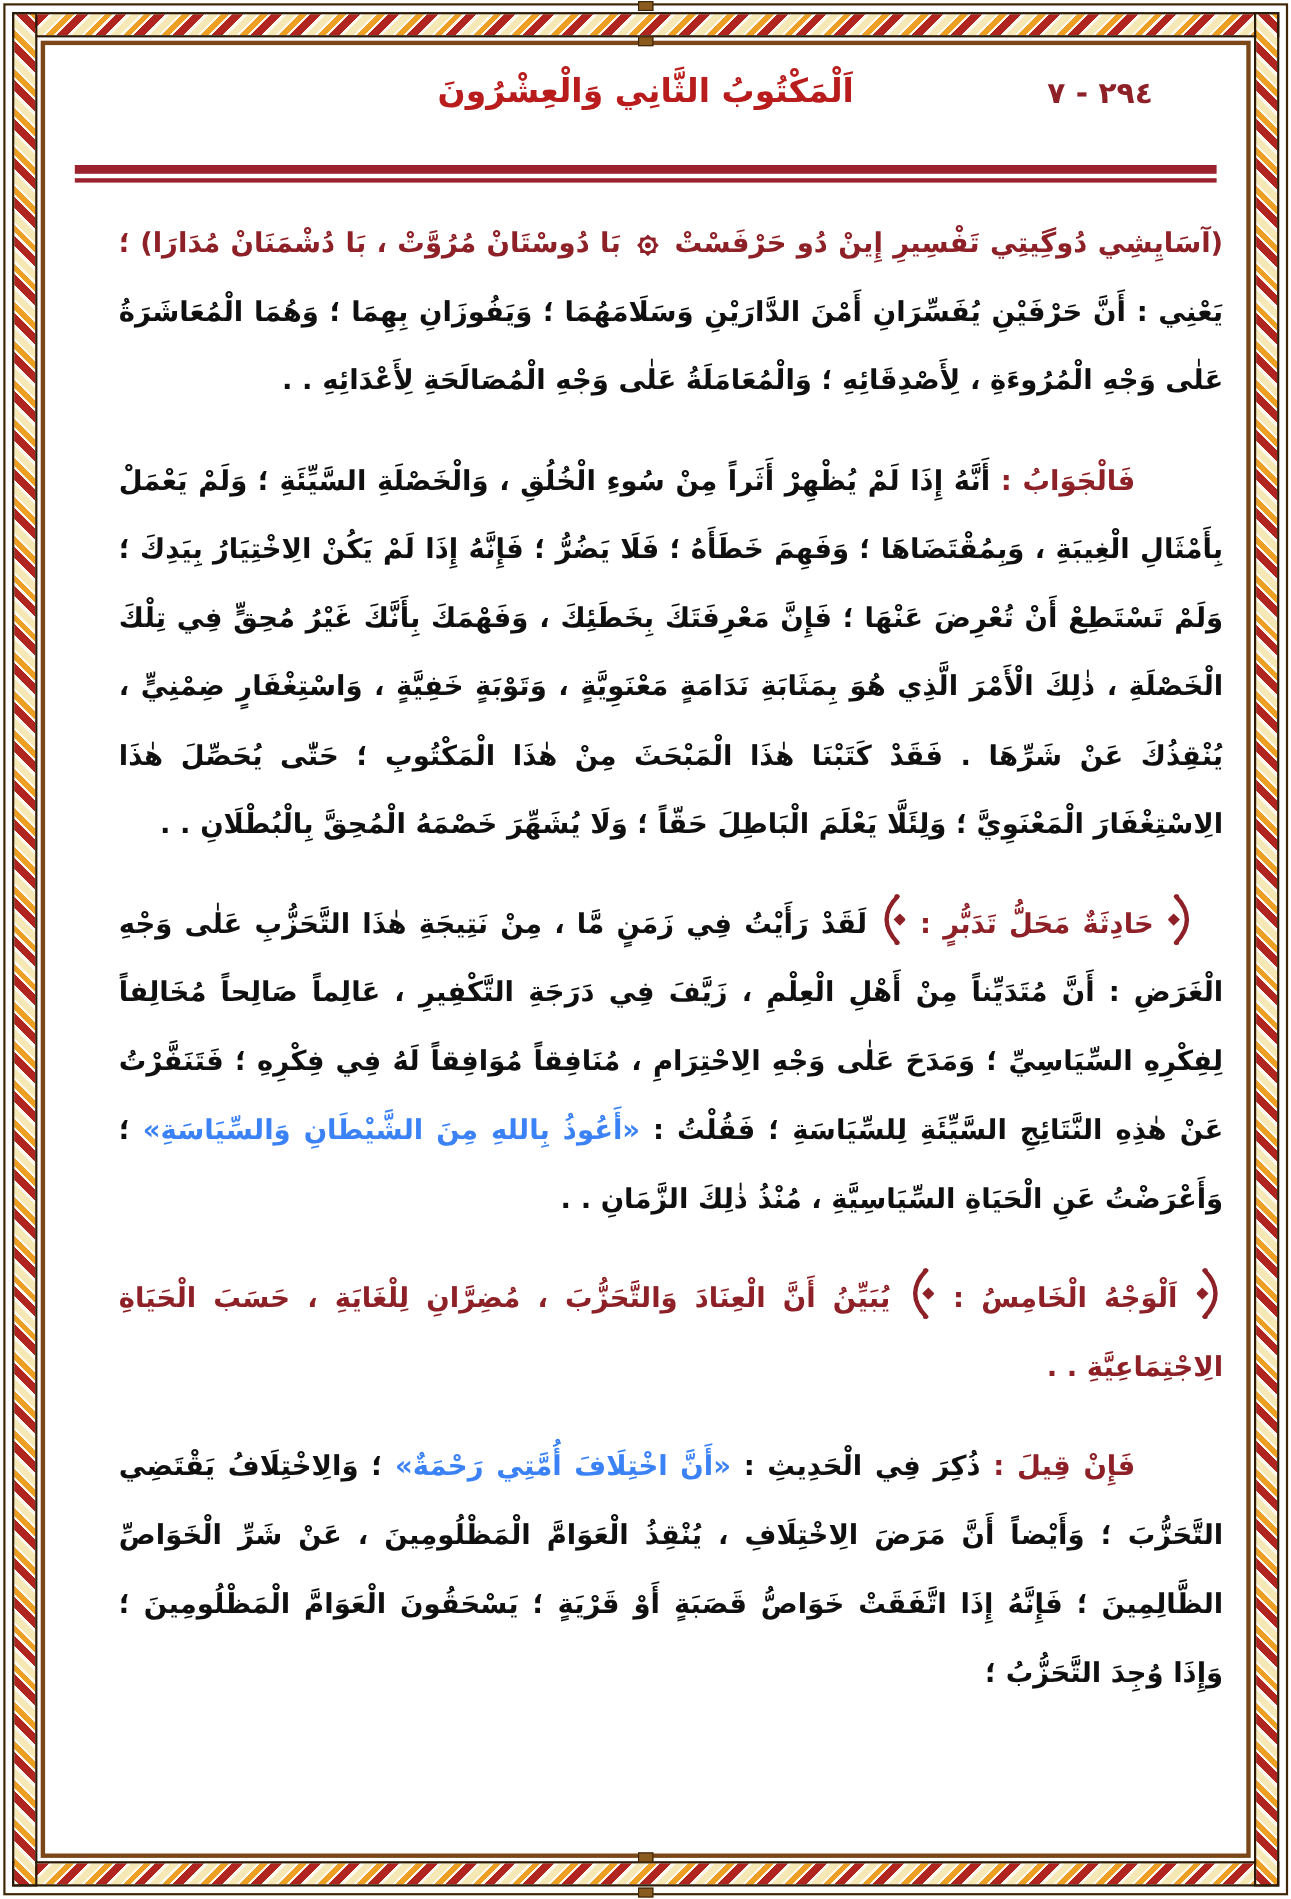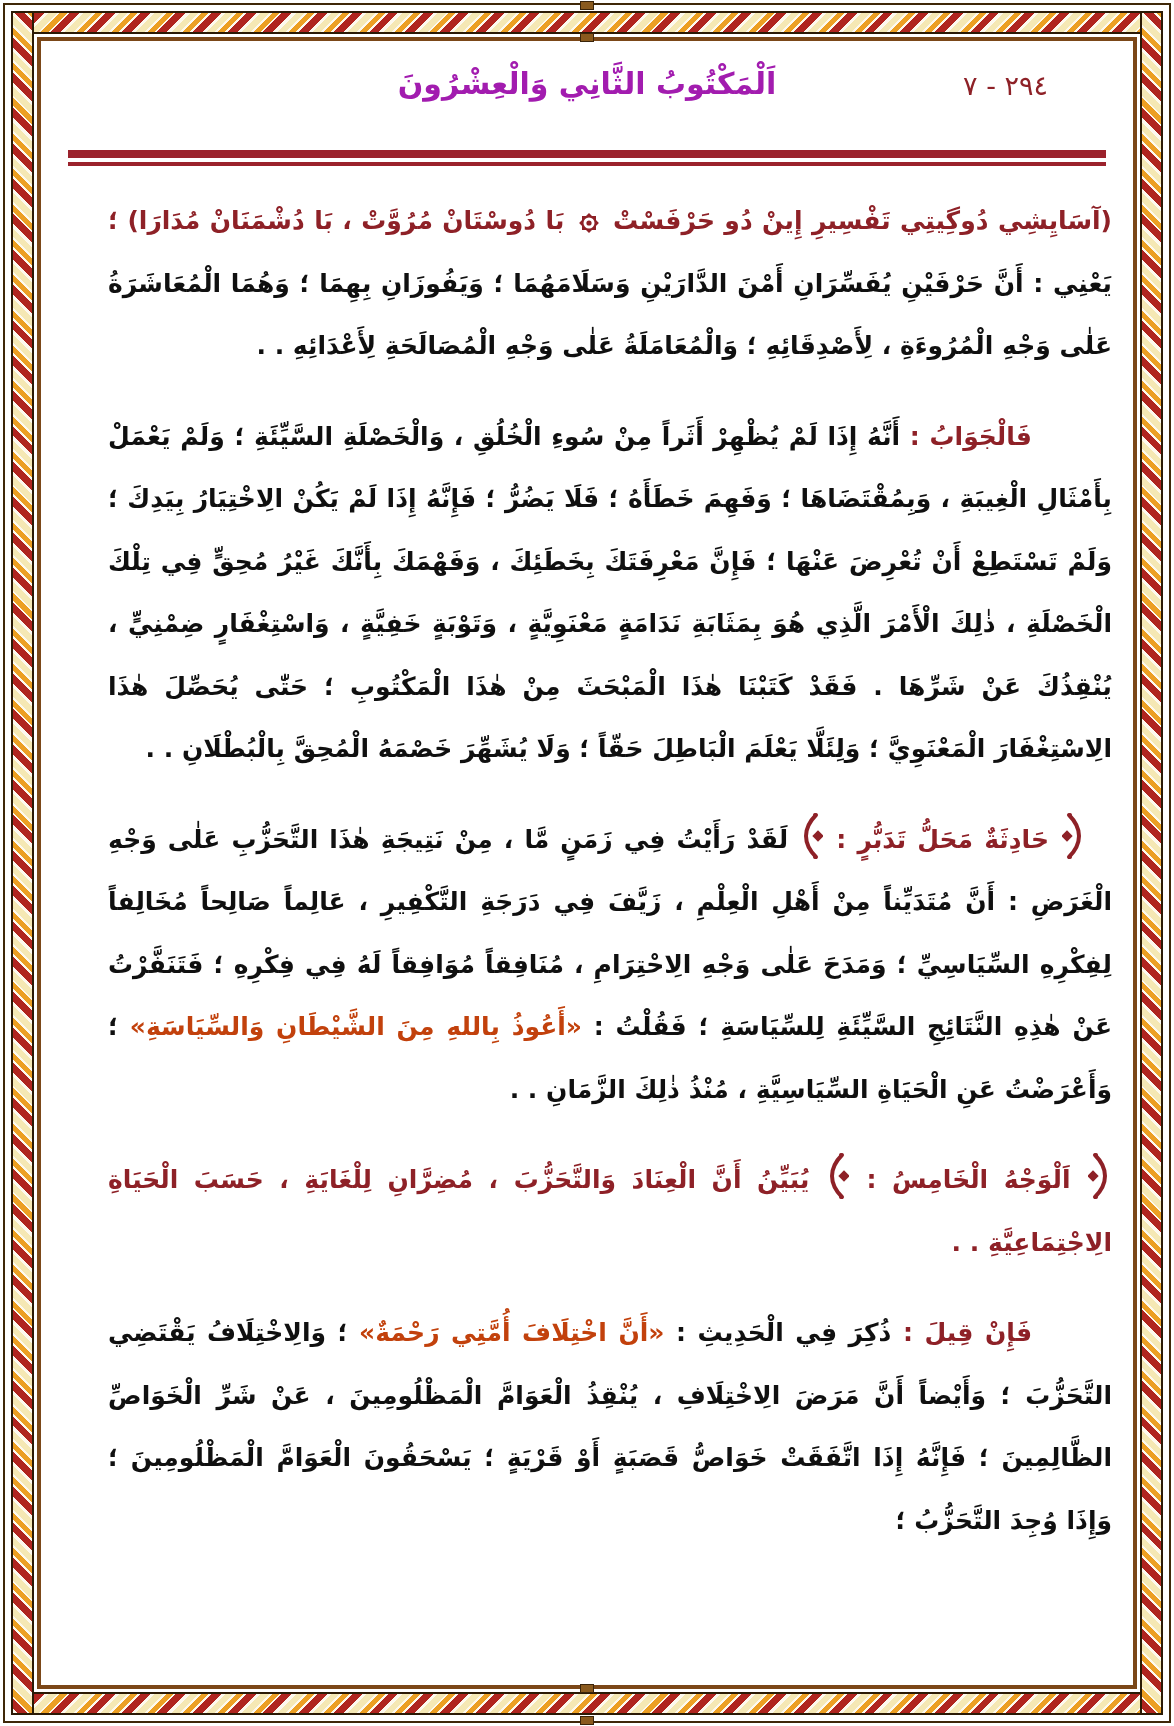--- a/index.html
+++ b/index.html
@@ -32,42 +32,42 @@
       width:14px;height:9px;background:#8a5a1e;border:1px solid #3a240a;box-sizing:border-box;}
   .clasp.t1{top:1px}.clasp.t2{top:33px}.clasp.b1{bottom:1px}.clasp.b2{bottom:33px}
 
   
   .content{
     position:absolute;inset:52px 58px 44px 58px;
     direction:rtl;overflow:hidden;
   }
   .header{position:relative;height:72px;margin-top:14px;}
   .page-title{
-    text-align:center;font-size:30px;font-weight:bold;color:#a21caf;
+    text-align:center;font-size:30px;font-weight:bold;color:#b91c1c;
     letter-spacing:1px;
   }
   .page-number{
     position:absolute;top:4px;right:68px;
-    font-size:27px;font-weight:normal;color:#8e2127;
+    font-size:27px;font-weight:bold;color:#8e2127;
   }
   .double-rule{
     height:16px;margin:12px 10px 0 10px;box-sizing:border-box;
     border-top:8px solid #9b222c;border-bottom:4px solid #9b222c;
   }
   .body-text{
     margin-top:24px;padding:0 4px;
     font-size:25px;font-weight:bold;color:#101010;
     line-height:2.5;
     text-align:justify;text-justify:inter-word;margin-left:46px;
   }
   .para{margin:0 0 28px 0;}
   .ind-l{text-indent:80px;}
   .ind-s{text-indent:26px;}
   .seg-red{color:#8e2127;}
-  .seg-quote{color:#c2410c;}
+  .seg-quote{color:#3b82f6;}
   .seg-black{color:#101010;}
   .icon{vertical-align:-6px;margin:0 3px;}
   .brk{vertical-align:-12px;margin:0 2px;}
 </style>
 </head>
 <body>
 
 <div class="page">
 
   <div class="frame-outer"></div>

